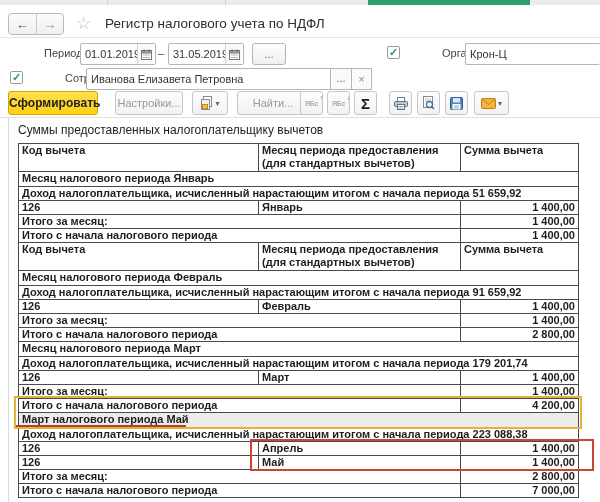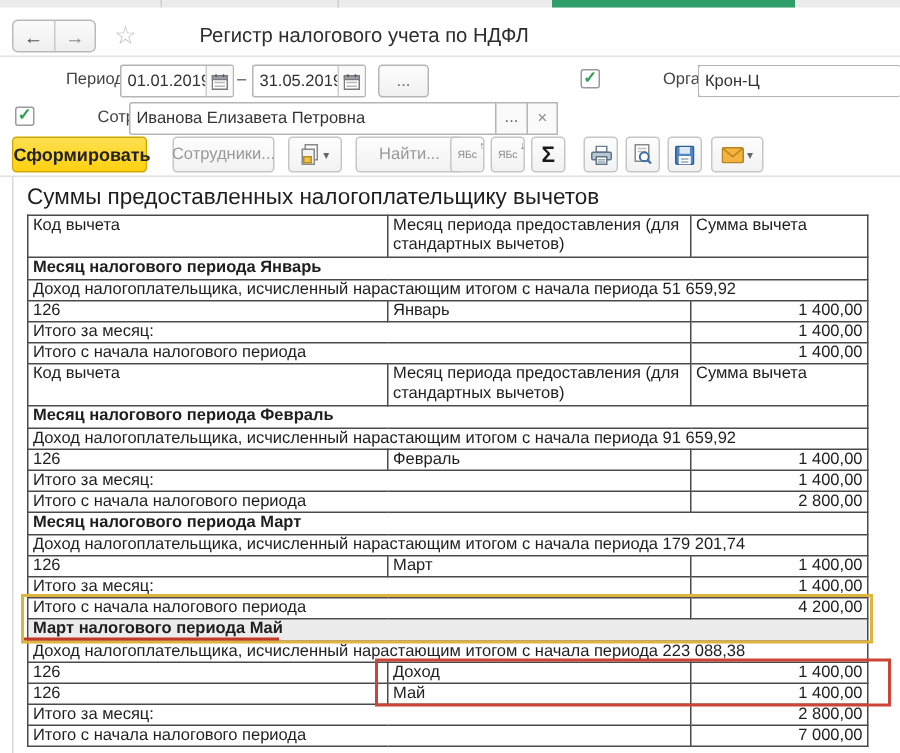--- a/index.html
+++ b/index.html
@@ -10,21 +10,21 @@
   .top-strip .seg-green { position:absolute; left:368px; top:0; width:162px; height:5px; background:#2f9e68; }
   .top-strip .div1 { position:absolute; left:107px; top:0; width:1px; height:5px; background:#cfcfcf; }
   .top-strip .div2 { position:absolute; left:225px; top:0; width:1px; height:5px; background:#cfcfcf; }
 
   
   .titlebar { position:absolute; left:0; top:5px; width:600px; height:32px; }
   .navgroup { position:absolute; left:8px; top:8px; width:56px; height:22px; border:1px solid #b9b9b9; border-radius:4px; background:linear-gradient(#fbfbfb,#efefef); display:flex; }
   .navbtn { flex:1; display:flex; align-items:center; justify-content:center; font-size:13px; color:#555; }
   .navbtn.fwd { border-left:1px solid #c9c9c9; color:#8e8e8e; }
   .star { position:absolute; left:76px; top:8px; font-size:17px; color:#c0c0c0; }
-  .page-title { position:absolute; left:105px; top:11px; font-size:13.5px; color:#2d2d2d;margin-left:28px; }
+  .page-title { position:absolute; left:105px; top:11px; font-size:13.5px; color:#2d2d2d; }
   .hr1 { position:absolute; left:0; top:37px; width:600px; height:1px; background:#e3e3e3; }
 
   
   .lbl { font-size:11px; color:#444;margin-left:36px; }
   .row-period { position:absolute; left:0; top:40px; width:600px; height:26px; }
   .row-period .lbl-period { position:absolute; left:8px; top:7px; }
   .field { position:absolute; height:22px; border:1px solid #b5b5b5; border-radius:2px; background:#fff; display:flex; align-items:center; font-size:11px; }
   .field .txt { padding:0 4px; flex:1; white-space:nowrap; overflow:hidden; }
   .cal-btn { width:18px; height:100%; border-left:1px solid #cfcfcf; display:flex; align-items:center; justify-content:center; background:#fafafa; }
   .date1 { left:80px; top:3px; width:76px; }
@@ -57,23 +57,23 @@
   .btn-preview { left:417px; width:23px; }
   .btn-save { left:445px; width:23px; }
   .btn-mail { left:474px; width:35px; gap:2px; }
   .dd-arrow { font-size:8px; color:#666; }
   .abc { font-size:7px; color:#8a8a8a; letter-spacing:0; position:relative; }
   .abc .arr { position:absolute; top:-6px; right:-5px; font-size:7px; color:#777; }
   .hr2 { position:absolute; left:0; top:117px; width:600px; height:1px; background:#e0e0e0; }
   .vline { position:absolute; left:8px; top:118px; width:1px; height:384px; background:#d9d9d9; }
 
   
-  .report-title { position:absolute; left:18px; top:123px; font-size:15px; color:#1e1e1e; }
+  .report-title { position:absolute; left:18px; top:123px; font-size:12px; color:#1e1e1e; }
   table.rpt { position:absolute; left:18px; top:143px; width:560px; border-collapse:collapse; table-layout:fixed; font-size:11px; color:#1e1e1e; }
-  table.rpt td { border:1px solid #4a4a4a; padding:0 3px; vertical-align:top; overflow:hidden; white-space:nowrap; }
+  table.rpt td { border:1px solid #4a4a4a; padding:0 3px; vertical-align:top; overflow:hidden; white-space:nowrap;font-weight:bold; }
   td.c-sum { text-align:right; }
   tr.h td { height:28px; white-space:normal; line-height:13px; }
   tr.h.pb td { border-top:1px dashed #8a8a8a; }
   tr.m td { height:15px; font-weight:bold; }
   tr.m.sel td { background:#ececec; }
   tr.i td { height:14px; }
   tr.d td, tr.t td { height:14px; }
 
   
   .ann-yellow { position:absolute; left:14px; top:396px; width:568px; height:33px; border:2px solid #e0b43c; pointer-events:none; }
@@ -148,21 +148,21 @@
   <span class="lbl lbl-emp">Сотрудники:</span>
   <div class="field emp-field">
     <span class="txt">Иванова Елизавета Петровна</span>
   </div>
   <div class="emp-more">...</div>
   <div class="emp-clear">×</div>
 </div>
 
 <div class="toolbar">
   <div class="btn-generate">Сформировать</div>
-  <div class="tbtn btn-settings">Сотрудники...</div>
+  <div class="tbtn btn-settings">Настройки...</div>
   <div class="tbtn btn-variants">
     <span>
       <svg class="icon-svg" width="13" height="14" viewBox="0 0 13 14">
           <rect x="3.5" y="0.5" width="8" height="10" fill="#fdfdfd" stroke="#8a8a8a"></rect>
           <rect x="1.5" y="3.5" width="8" height="10" fill="#f2f2f2" stroke="#8a8a8a"></rect>
           <rect x="2.5" y="8.5" width="5" height="4" fill="#f4c23c" stroke="#b88e1e"></rect>
         </svg>
     </span>
     <span class="dd-arrow">▾</span>
   </div>
@@ -298,21 +298,21 @@
         <td class="c-sum">4 200,00</td>
       </tr>
       <tr class="m sel">
         <td colspan="3">Март налогового периода Май</td>
       </tr>
       <tr class="i">
         <td colspan="3">Доход налогоплательщика, исчисленный нарастающим итогом с начала периода 223 088,38</td>
       </tr>
       <tr class="d">
         <td>126</td>
-        <td>Доход</td>
+        <td>Апрель</td>
         <td class="c-sum">1 400,00</td>
       </tr>
       <tr class="d">
         <td>126</td>
         <td>Май</td>
         <td class="c-sum">1 400,00</td>
       </tr>
       <tr class="t">
         <td colspan="2">Итого за месяц:</td>
         <td class="c-sum">2 800,00</td>

